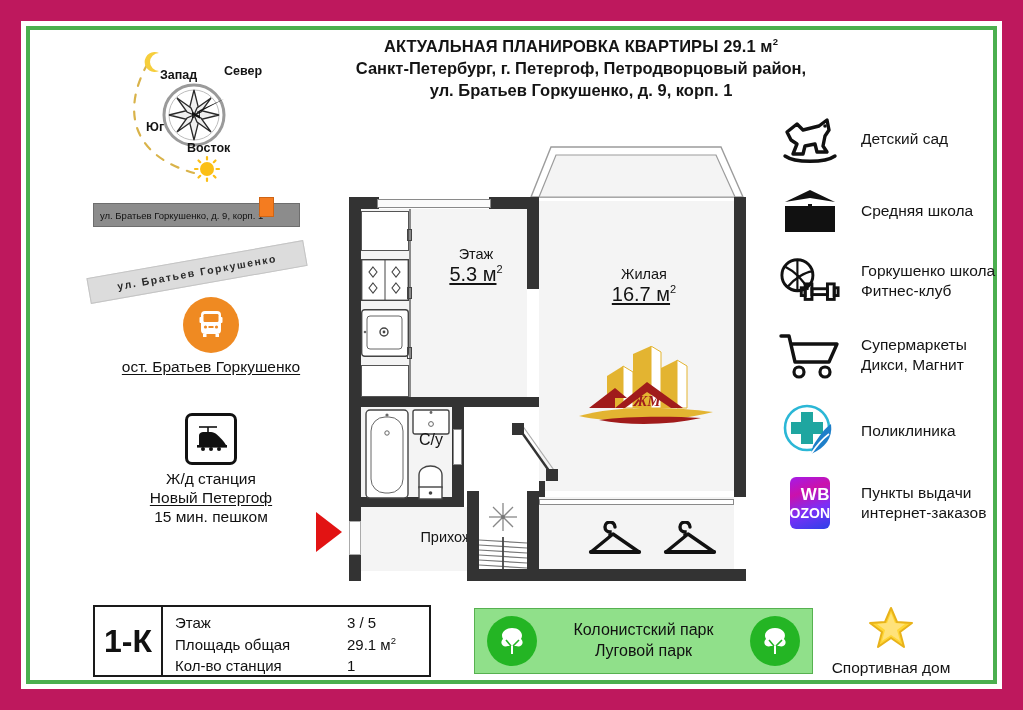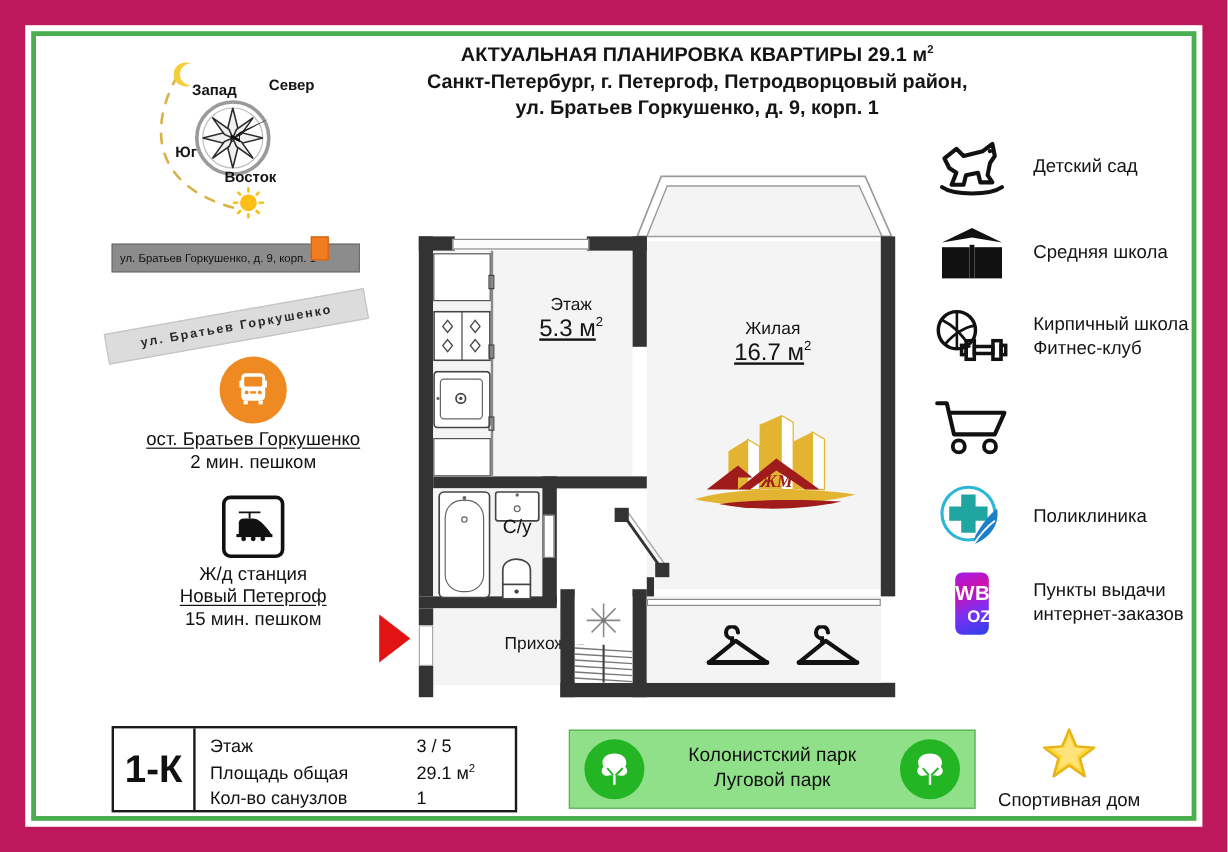--- a/index.html
+++ b/index.html
@@ -114,23 +114,23 @@
   .fixture { position: absolute; background: #fff; border: 1.4px solid #555; }
   .thin { position: absolute; border: 1px solid #8a8a8a; background: #fbfbfb; }
 
   
   .amenity { position: absolute; left: 748px; display: flex; align-items: center; }
   .amenity-icon { width: 62px; height: 56px; display: flex; align-items: center; justify-content: center; flex: none; }
   .amenity-text { margin-left: 20px; color: #141414; font-size: 15.5px; line-height: 1.28; white-space: nowrap; }
 
   
   .wb-badge {
-    width: 28px; height: 52px; border-radius: 6px;
+    width: 40px; height: 52px; border-radius: 6px;
     background: linear-gradient(160deg, #A41BE8 0%, #CB11AB 30%, #7B2FF7 62%, #2C41E8 100%);
-    display: flex; flex-direction: column; align-items: flex-start; justify-content: center;
+    display: flex; flex-direction: column; align-items: flex-end; justify-content: center;
     color: #fff; line-height: 1;
   }
   .wb-badge .wb { font-size: 17px; font-weight: bold; letter-spacing: .5px; }
   .wb-badge .ozon { font-size: 14px; font-weight: bold; margin-top: 3px; margin-left: 10px; }
 
   
   .info-box {
     position: absolute; left: 62px; top: 574px;
     width: 338px; height: 72px;
     border: 2px solid #1a1a1a; background: #fff;
@@ -242,21 +242,20 @@
           <circle cx="11.5" cy="19" r="1.6" fill="#EF8A22"></circle>
           <circle cx="22.5" cy="19" r="1.6" fill="#EF8A22"></circle>
           <rect x="14.5" y="18" width="5" height="2" fill="#EF8A22"></rect>
           <rect x="5.5" y="9" width="2.5" height="6" rx="1" fill="#ffffff"></rect>
           <rect x="26" y="9" width="2.5" height="6" rx="1" fill="#ffffff"></rect>
           <rect x="9" y="26" width="3.5" height="3" fill="#ffffff"></rect>
           <rect x="21.5" y="26" width="3.5" height="3" fill="#ffffff"></rect>
         </svg>
       </div>
       <div class="transit-l1 u">ост. Братьев Горкушенко</div>
-      <div class="transit-l2">2 мин. пешком</div>
     </div>
 
     <div class="transit" style="top:382px;">
       <div class="train-box">
         <svg width="40" height="32" viewBox="0 0 40 32">
           <line x1="8" y1="4" x2="26" y2="4" stroke="#111" stroke-width="1.6"></line>
           <line x1="17" y1="4" x2="17" y2="9" stroke="#111" stroke-width="1.6"></line>
           <path d="M8 22 L8 13 C8 10 10 9 13 9 L20 9 C24 9 28 13 33 19 L35 22 Z" fill="#111"></path>
           <rect x="6" y="22" width="30" height="2.6" fill="#111"></rect>
           <circle cx="12" cy="26" r="2" fill="#111"></circle>
@@ -459,32 +458,36 @@
           <g fill="none" stroke="#111" stroke-width="3">
             <rect x="27" y="28" width="7" height="16"></rect>
             <rect x="50" y="28" width="7" height="16"></rect>
             <rect x="34" y="33" width="16" height="6"></rect>
             <rect x="23" y="32" width="4" height="8"></rect>
             <rect x="57" y="32" width="4" height="8"></rect>
           </g>
         </svg>
       </div>
       <div class="amenity-text">
-        <div>Кирпичный школа</div>
+        <div>Горкушенко школа</div>
         <div>Фитнес-клуб</div>
       </div>
     </div>
 
     <div class="amenity" style="top:296px;">
       <div class="amenity-icon">
         <svg width="62" height="50" viewBox="0 0 62 50">
           <path d="M2 6 L10 6 L16 32 L50 32 L58 14 L13 14" fill="none" stroke="#111" stroke-width="3.4" stroke-linejoin="round" stroke-linecap="round"></path>
           <circle cx="20" cy="42" r="5" fill="none" stroke="#111" stroke-width="3.2"></circle>
           <circle cx="46" cy="42" r="5" fill="none" stroke="#111" stroke-width="3.2"></circle>
         </svg>
+      </div>
+      <div class="amenity-text">
+        <div>Супермаркеты</div>
+        <div>Дикси, Магнит</div>
       </div>
     </div>
 
     <div class="amenity" style="top:372px;">
       <div class="amenity-icon">
         <svg width="58" height="54" viewBox="0 0 58 54">
           <circle cx="26" cy="24" r="22" fill="none" stroke="#2BB7D6" stroke-width="2.6"></circle>
           <path d="M20 8 H32 V18 H42 V30 H32 V40 H20 V30 H10 V18 H20 Z" fill="#1FA6A0"></path>
           <path d="M30 50 C44 44, 52 34, 50 20 C44 24, 38 32, 32 42 Z" fill="#1E7FC9"></path>
           <path d="M30 50 C34 44, 40 36, 48 30" fill="none" stroke="#ffffff" stroke-width="1.6"></path>
@@ -521,21 +524,21 @@
       <div class="info-rows">
         <div class="info-row">
           <div class="info-key">Этаж</div>
           <div class="info-val">3 / 5</div>
         </div>
         <div class="info-row">
           <div class="info-key">Площадь общая</div>
           <div class="info-val"><span>29.1 м</span><span class="sup">2</span></div>
         </div>
         <div class="info-row">
-          <div class="info-key">Кол-во санузлов</div>
+          <div class="info-key">Кол-во станция</div>
           <div class="info-val">1</div>
         </div>
       </div>
     </div>
 
     <div class="park-box">
       <div class="tree-circle">
         <svg width="34" height="34" viewBox="0 0 34 34">
           <path d="M17 4 C9 4, 5 10, 8 15 C4 19, 8 24, 13 22 L16 22 L16 30 L18 30 L18 22 L21 22 C26 24, 30 19, 26 15 C29 10, 25 4, 17 4 Z" fill="#ffffff"></path>
           <path d="M16 22 L11 16 M18 22 L24 16" stroke="#24B524" stroke-width="1.6" fill="none"></path>

